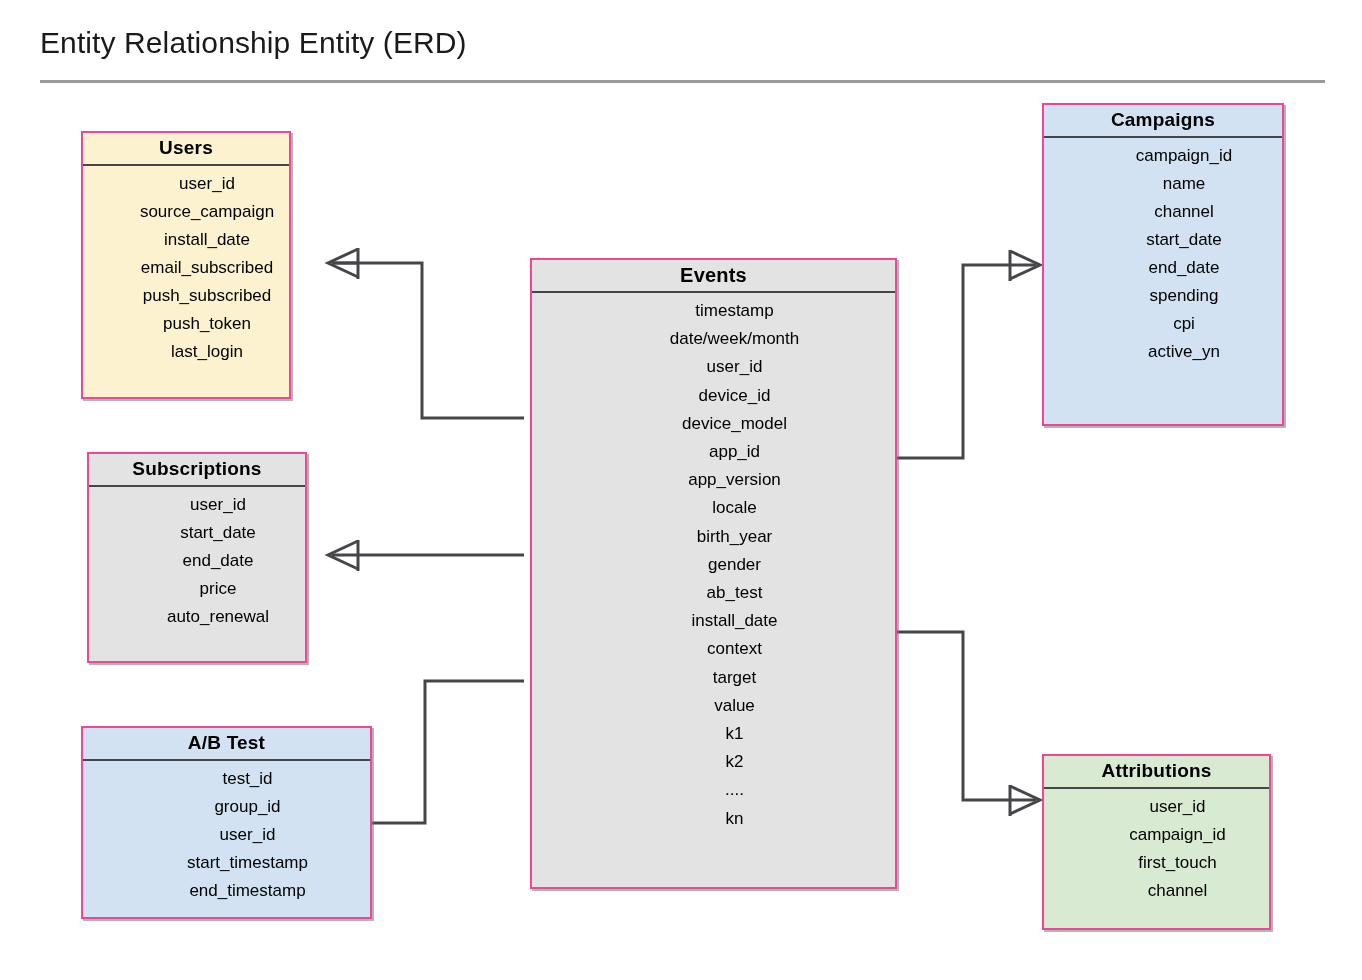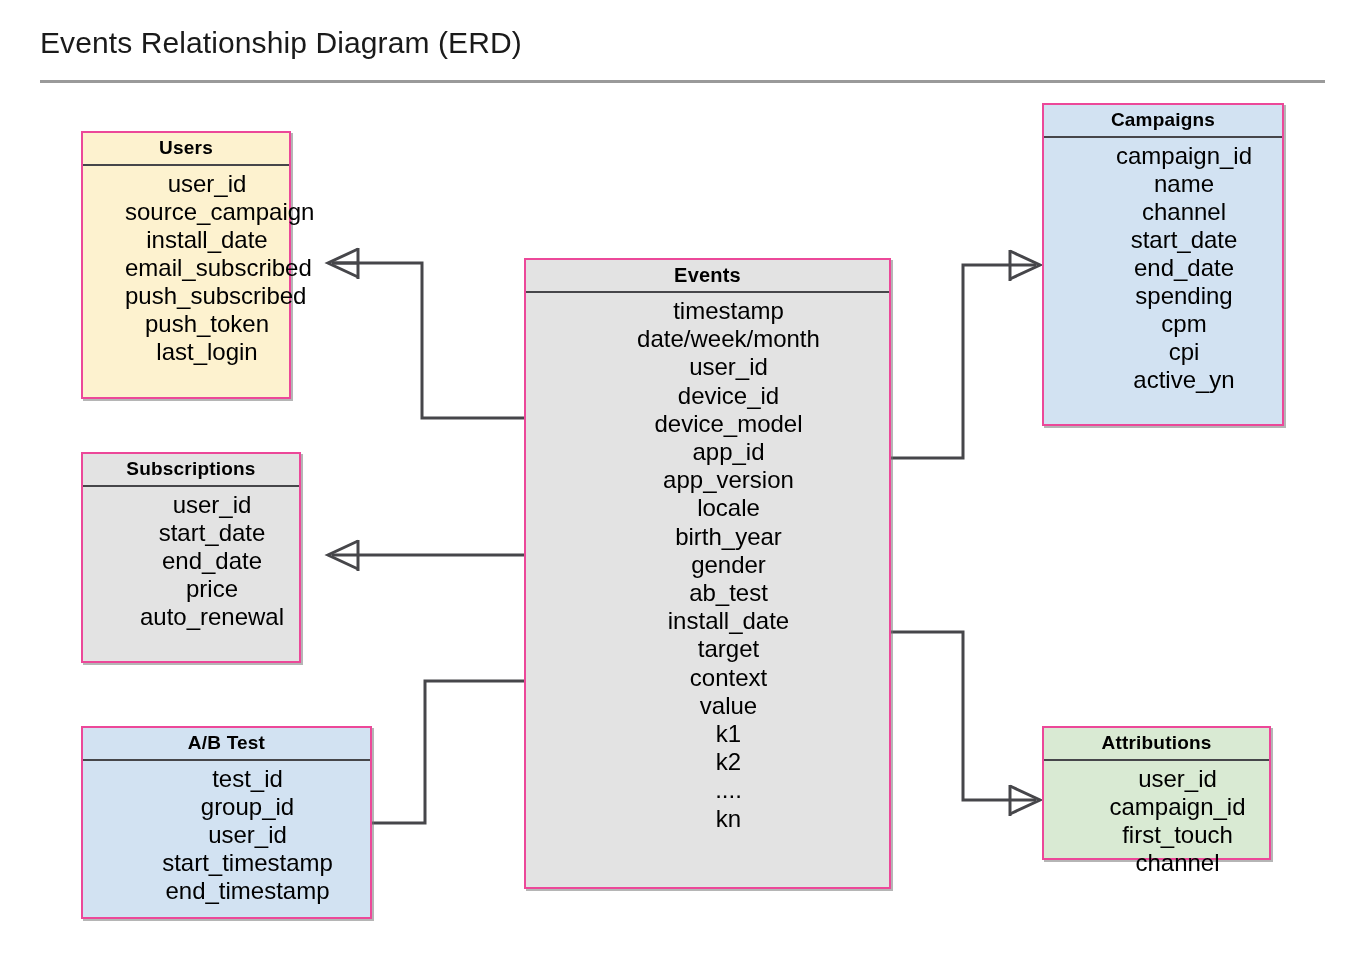--- a/index.html
+++ b/index.html
@@ -69,49 +69,49 @@
     line-height: 30px;
     height: 33px;
     letter-spacing: 0.2px;
   }
   .entity-fields {
     text-align: center;
     padding-top: 4px;
     padding-bottom: 4px;
   }
   .entity-field {
-    font-size: 24px;
+    font-size: 17px;
     line-height: 28px;
     white-space: nowrap;
     padding-left: 42px;
   }
 
   
   .fill-cream  { background: #fdf2cf; }
-  .fill-gray   { background: #e3e3e3; }
+  .fill-gray   { background: #e3e3e3; margin-left: 6px; }
   .fill-blue   { background: #d2e2f2; }
   .fill-green  { background: #d9ead3; }
 
   
   #entity-users         { left: 81px;   top: 131px; width: 210px; height: 268px; }
   #entity-subscriptions { left: 81px;   top: 452px; width: 220px; height: 211px; }
   #entity-abtest        { left: 81px;   top: 726px; width: 291px; height: 193px; }
   #entity-events        { left: 524px;  top: 258px; width: 367px; height: 631px; }
   #entity-campaigns     { left: 1042px; top: 103px; width: 242px; height: 323px; }
-  #entity-attributions  { left: 1042px; top: 726px; width: 229px; height: 134px; }
+  #entity-attributions  { left: 1042px; top: 754px; width: 229px; height: 176px; }
 
   #entity-events .entity-header { font-size: 20px; }
   #entity-events .entity-field  { line-height: 28.2px; }
 </style>
 </head>
 <body>
 
 <div id="page">
 
-  <div class="page-title">Events Relationship Diagram (ERD)</div>
+  <div class="page-title">Entity Relationship Entity (ERD)</div>
   <div class="title-rule"></div>
 
   <svg class="connector-layer" viewBox="0 0 1362 980" width="1362" height="980">
     <g fill="none" stroke="#46464a" stroke-width="3">
 
       <g>
         <path d="M 332 263 L 422 263 L 422 418 L 524 418"></path>
 
         <path d="M 332 263 L 332 263"></path>
         <path d="M 358 249 L 328 263 L 358 277" stroke-width="3" fill="none"></path>
@@ -189,40 +189,39 @@
       <div class="entity-field">user_id</div>
       <div class="entity-field">device_id</div>
       <div class="entity-field">device_model</div>
       <div class="entity-field">app_id</div>
       <div class="entity-field">app_version</div>
       <div class="entity-field">locale</div>
       <div class="entity-field">birth_year</div>
       <div class="entity-field">gender</div>
       <div class="entity-field">ab_test</div>
       <div class="entity-field">install_date</div>
+      <div class="entity-field">context</div>
       <div class="entity-field">target</div>
-      <div class="entity-field">context</div>
       <div class="entity-field">value</div>
       <div class="entity-field">k1</div>
       <div class="entity-field">k2</div>
       <div class="entity-field">....</div>
       <div class="entity-field">kn</div>
     </div>
   </div>
 
   <div class="entity fill-blue" id="entity-campaigns">
     <div class="entity-header">Campaigns</div>
     <div class="entity-fields">
       <div class="entity-field">campaign_id</div>
       <div class="entity-field">name</div>
       <div class="entity-field">channel</div>
       <div class="entity-field">start_date</div>
       <div class="entity-field">end_date</div>
       <div class="entity-field">spending</div>
-      <div class="entity-field">cpm</div>
       <div class="entity-field">cpi</div>
       <div class="entity-field">active_yn</div>
     </div>
   </div>
 
   <div class="entity fill-green" id="entity-attributions">
     <div class="entity-header">Attributions</div>
     <div class="entity-fields">
       <div class="entity-field">user_id</div>
       <div class="entity-field">campaign_id</div>

